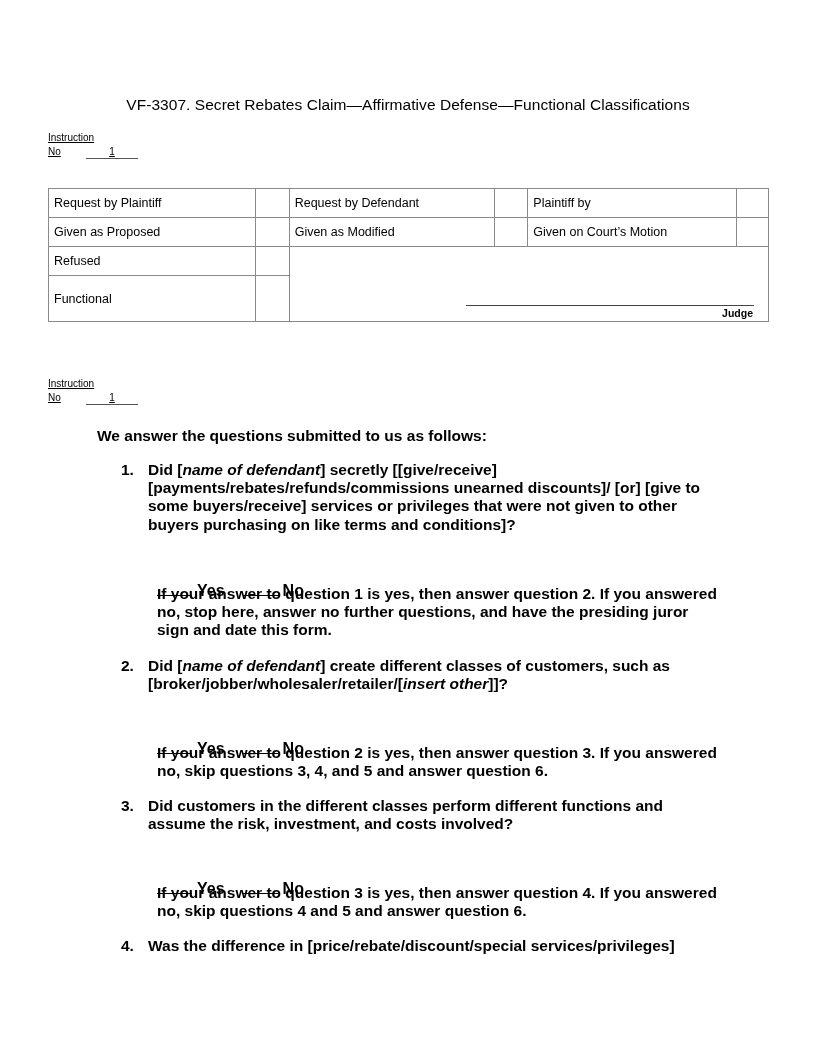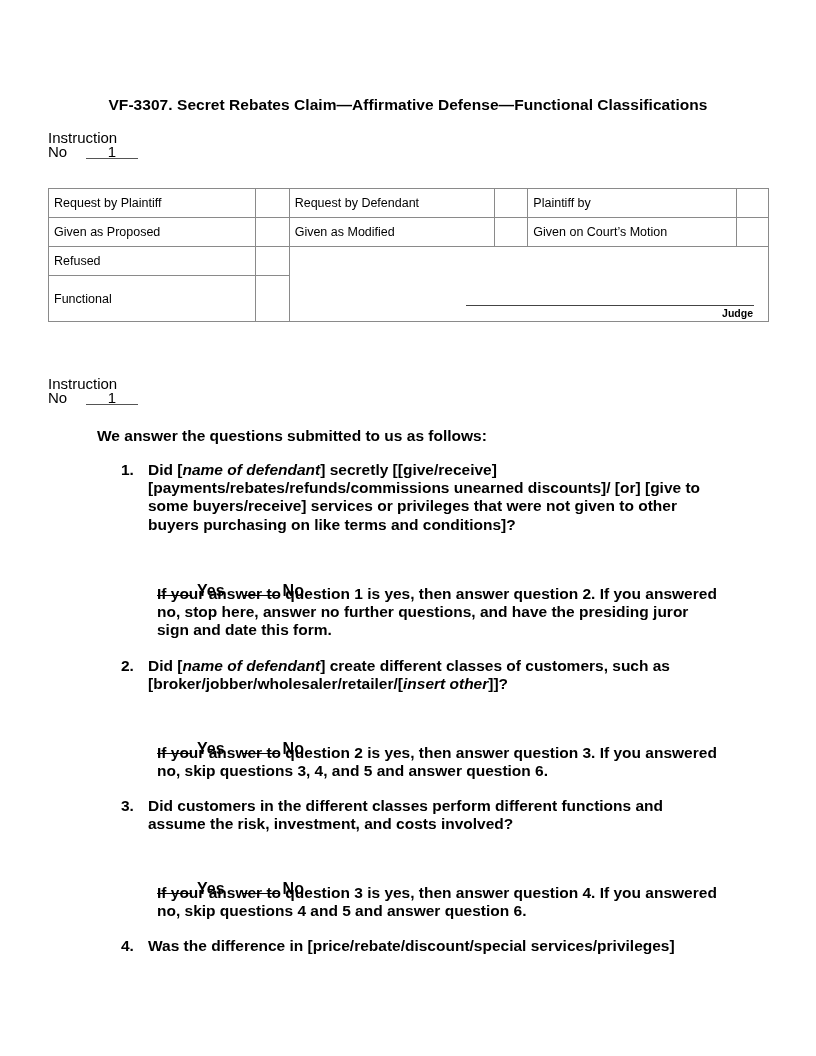--- a/index.html
+++ b/index.html
@@ -2,24 +2,24 @@
 <html><head>
 <meta charset="utf-8">
 <style>
   html, body { margin: 0; padding: 0; background: #ffffff; }
   body {
     width: 816px; height: 1056px; position: relative; overflow: hidden;
     font-family: "Liberation Sans", sans-serif; color: #000;
   }
   .title {
     position: absolute; left: 0; width: 816px; top: 96px;
-    text-align: center; font-weight: bold; font-size: 15.5px; letter-spacing: 0.05px;
+    text-align: center; font-weight: normal; font-size: 15.5px; letter-spacing: 0.05px;
   }
   .instr {
-    position: absolute; left: 48px; font-size: 15px; line-height: 14px;
+    position: absolute; left: 48px; font-size: 10px; line-height: 14px; text-decoration: underline;
   }
   .instr .no-row { display: flex; align-items: flex-end; }
   .instr .no-label { width: 38px; }
   .instr .no-val {
     display: inline-block; width: 52px; border-bottom: 1px solid #555;
     text-align: center; line-height: 13px; padding-left: 0px;
   }
   table.status {
     position: absolute; left: 48px; top: 188px; width: 721px; height: 133px;
     border-collapse: collapse; font-size: 12.5px;

